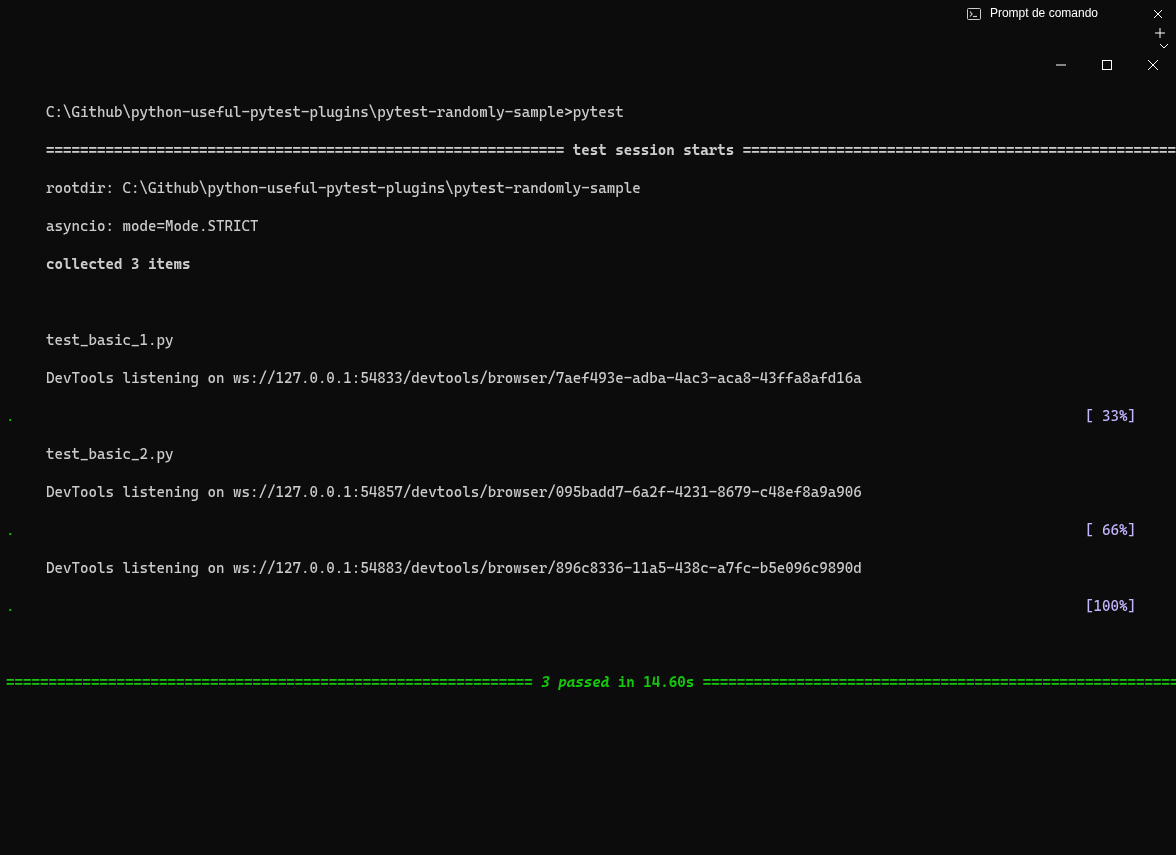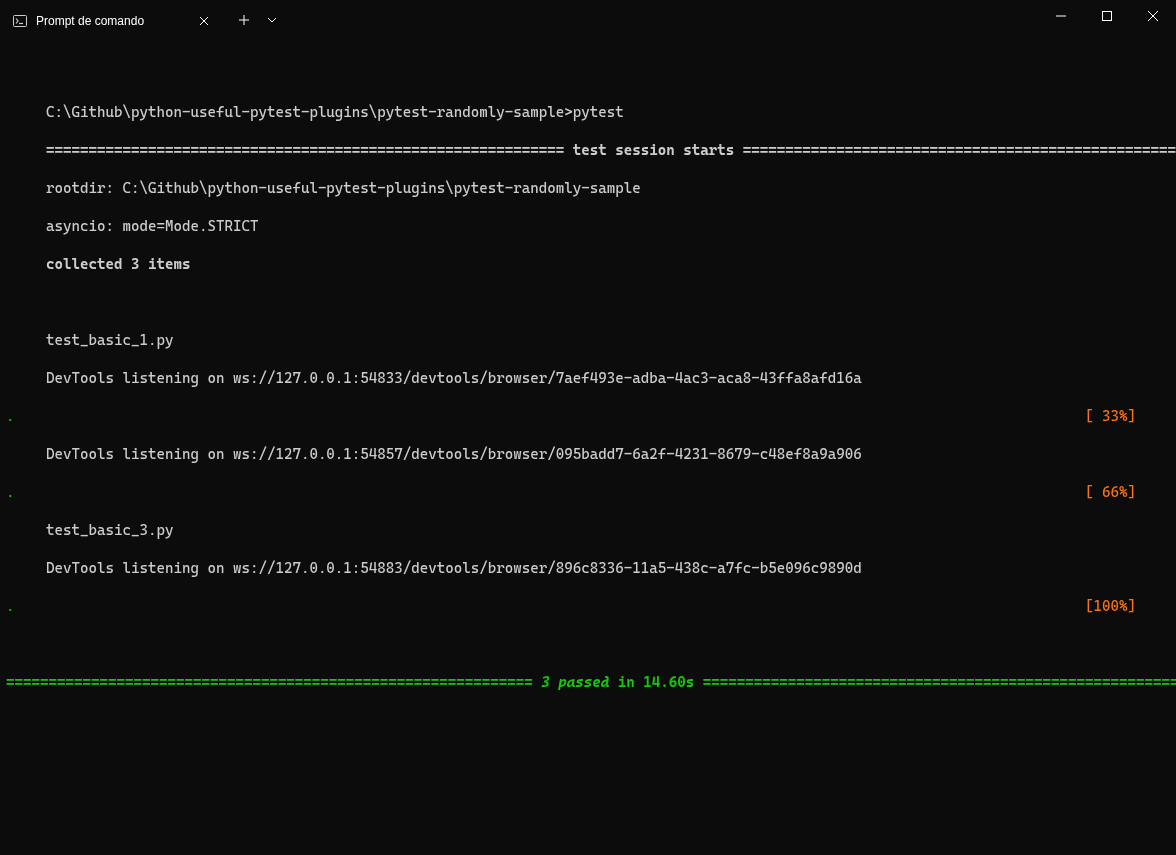--- a/index.html
+++ b/index.html
@@ -9,21 +9,22 @@
   height: 855px;
   overflow: hidden;
   font-family: Consolas, 'Cascadia Mono', monospace;
   font-size: 14.5px;
   line-height: 19px;
 }
 .titlebar {
   height: 38px;
   background: #0c0c0c;
   display: flex;
-  align-items: flex-start;
+  align-items: flex-end;
+  flex-direction: column;
 }
 .tab {
   background: #0c0c0c;
   height: 34px;
   display: flex;
   align-items: center;
   padding: 0 10px 0 12px;
   gap: 8px;
   border-radius: 6px 6px 0 0;
   margin-top: 4px;
@@ -91,21 +92,21 @@
   color: #cccccc;
   white-space: pre;
 }
 .line { display: block; margin-left: 40px; }
 .row { display: flex; }
 .flex1 { flex: 1; }
 .bold { font-weight: bold; }
 .green { color: #16c60c; }
 .greenb { color: #16c60c; font-weight: bold; font-style: italic; }
 .dot { color: #16c60c; }
-.pct { color: #f97316; }
+.pct { color: #c4b5fd; }
 </style>
 </head>
 <body>
 
 <div class="titlebar">
   <div class="tab">
     <span class="tab-icon">
       <svg width="14" height="12" viewBox="0 0 14 12">
           <rect x="0.5" y="0.5" width="13" height="11" rx="1" fill="none" stroke="#ccc" stroke-width="1"></rect>
           <path d="M3 3.5 L5 6 L3 8.5" fill="none" stroke="#ccc" stroke-width="1.2"></path>
@@ -155,23 +156,23 @@
 <span class="line"> </span>
 <span class="line">C:\Github\python-useful-pytest-plugins\pytest-randomly-sample&gt;pytest</span>
 <span class="line bold">============================================================= test session starts =============================================================</span>
 <span class="line">rootdir: C:\Github\python-useful-pytest-plugins\pytest-randomly-sample</span>
 <span class="line">asyncio: mode=Mode.STRICT</span>
 <span class="line bold">collected 3 items</span>
 <span class="line"> </span>
 <span class="line">test_basic_1.py</span>
 <span class="line">DevTools listening on ws://127.0.0.1:54833/devtools/browser/7aef493e-adba-4ac3-aca8-43ffa8afd16a</span>
 <div class="row"><span class="dot">.</span><span class="flex1"></span><span class="pct">[ 33%]</span><span>    </span></div>
+<span class="line">test_basic_2.py</span>
 <span class="line">DevTools listening on ws://127.0.0.1:54857/devtools/browser/095badd7-6a2f-4231-8679-c48ef8a9a906</span>
 <div class="row"><span class="dot">.</span><span class="flex1"></span><span class="pct">[ 66%]</span><span>    </span></div>
-<span class="line">test_basic_3.py</span>
 <span class="line">DevTools listening on ws://127.0.0.1:54883/devtools/browser/896c8336-11a5-438c-a7fc-b5e096c9890d</span>
 <div class="row"><span class="dot">.</span><span class="flex1"></span><span class="pct">[100%]</span><span>    </span></div>
 <span class="line"> </span>
 <div class="row green bold"><span>============================================================== </span><span class="greenb">3 passed</span><span> in 14.60s</span><span> ==============================================================</span></div>
 <span class="line"> </span>
 
 
 
 
 

